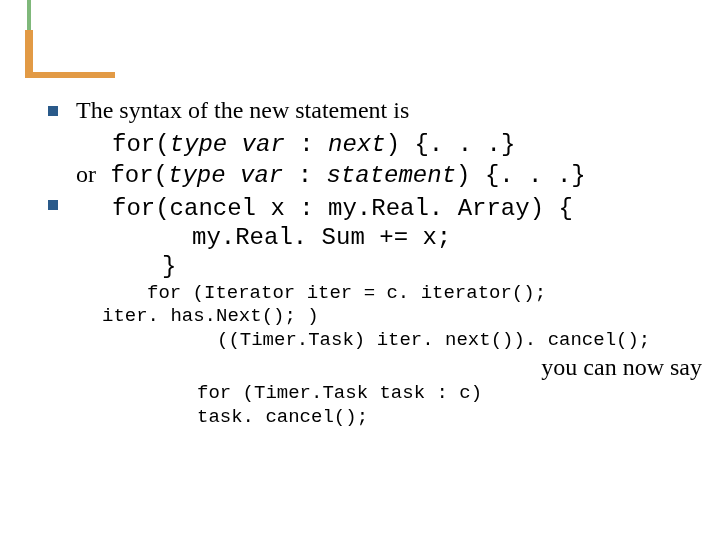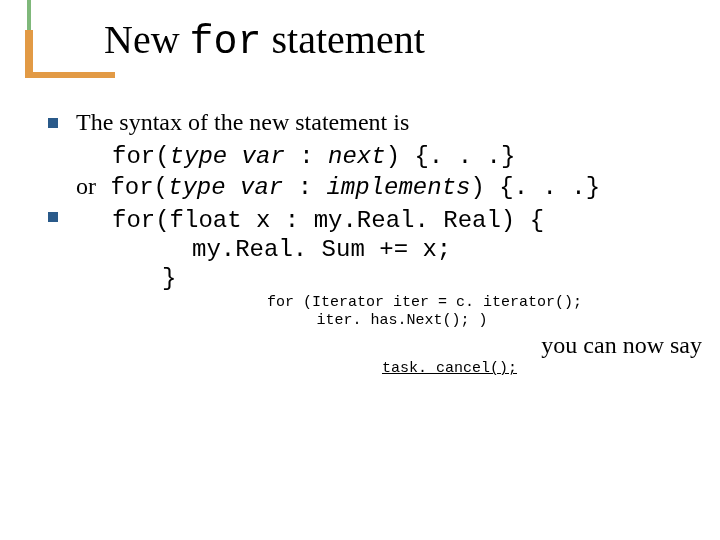--- a/index.html
+++ b/index.html
@@ -53,21 +53,21 @@
     top: 16px;
     font-size: 40px;
     font-family: "Times New Roman", Times, serif;
   }
   .title .code {
     font-family: "Courier New", Courier, monospace;
   }
   .body {
     position: absolute;
     left: 42px;
-    top: 108px;
+    top: 96px;
     width: 660px;
     font-size: 24px;
     line-height: 1.22;
   }
   .bullet {
     position: relative;
     padding-left: 34px;
     margin-bottom: 4px;
   }
   .bullet .sq {
@@ -76,66 +76,64 @@
     top: 10px;
     width: 10px;
     height: 10px;
     background: #2a5a8a;
   }
   .indent1 { padding-left: 70px; }
   .indent2 { padding-left: 150px; }
   .mono { font-family: Liberation Mono, monospace; }
   .ital { font-style: italic; }
   .small {
-    font-size: 15px;
+    font-size: 19px;
     font-family: "Courier New", Courier, monospace;
     line-height: 1.25;
-    text-align: center;
   }
   .smallblock { padding-left: 105px; }
   .say { padding-left: 76px; font-size: 24px; text-align: right; }
 </style>
 </head>
 <body>
 <div class="slide">
 
   <div class="accent">
     <div class="green"></div>
     <div class="orange-v"></div>
     <div class="orange-h"></div>
   </div>
 
-  <div class="title">
-    <span>New </span><span class="code">for</span><span> statement</span>
-  </div>
 
   <div class="body">
 
     <div class="bullet">
       <div class="sq"></div>
       <span>The syntax of the new statement is</span>
     </div>
     <div class="indent1">
       <span class="mono">for(</span><span class="mono ital">type var </span><span class="mono">: </span><span class="mono ital">next</span><span class="mono">) {. . .}</span>
     </div>
     <div style="padding-left:34px;">
-      <span>or</span><span class="mono">   for(</span><span class="mono ital">type var </span><span class="mono">: </span><span class="mono ital">implements</span><span class="mono">) {. . .}</span>
+      <span>or</span><span class="mono">   for(</span><span class="mono ital">type var </span><span class="mono">: </span><span class="mono ital">statement</span><span class="mono">) {. . .}</span>
     </div>
 
     <div class="bullet">
       <div class="sq"></div>
     </div>
-    <div class="indent1 mono">for(float x : my.Real. Real) {</div>
+    <div class="indent1 mono">for(cancel x : my.Real. Array) {</div>
     <div class="indent2 mono">my.Real. Sum += x;</div>
     <div class="indent1 mono" style="padding-left:120px;">}</div>
 
 
     <div class="small smallblock">
       <span>for (Iterator iter = c. iterator();</span>
     </div>
     <div class="small" style="padding-left:60px;">iter. has.Next(); )</div>
+    <div class="small" style="padding-left:175px;">((Timer.Task) iter. next()). cancel();</div>
 
     <div class="say">you can now say</div>
 
-    <div class="small" style="padding-left:155px;text-decoration:underline;">task. cancel();</div>
+    <div class="small" style="padding-left:155px;">for (Timer.Task task : c)</div>
+    <div class="small" style="padding-left:155px;">task. cancel();</div>
 
   </div>
 </div>
 
 </body></html>

